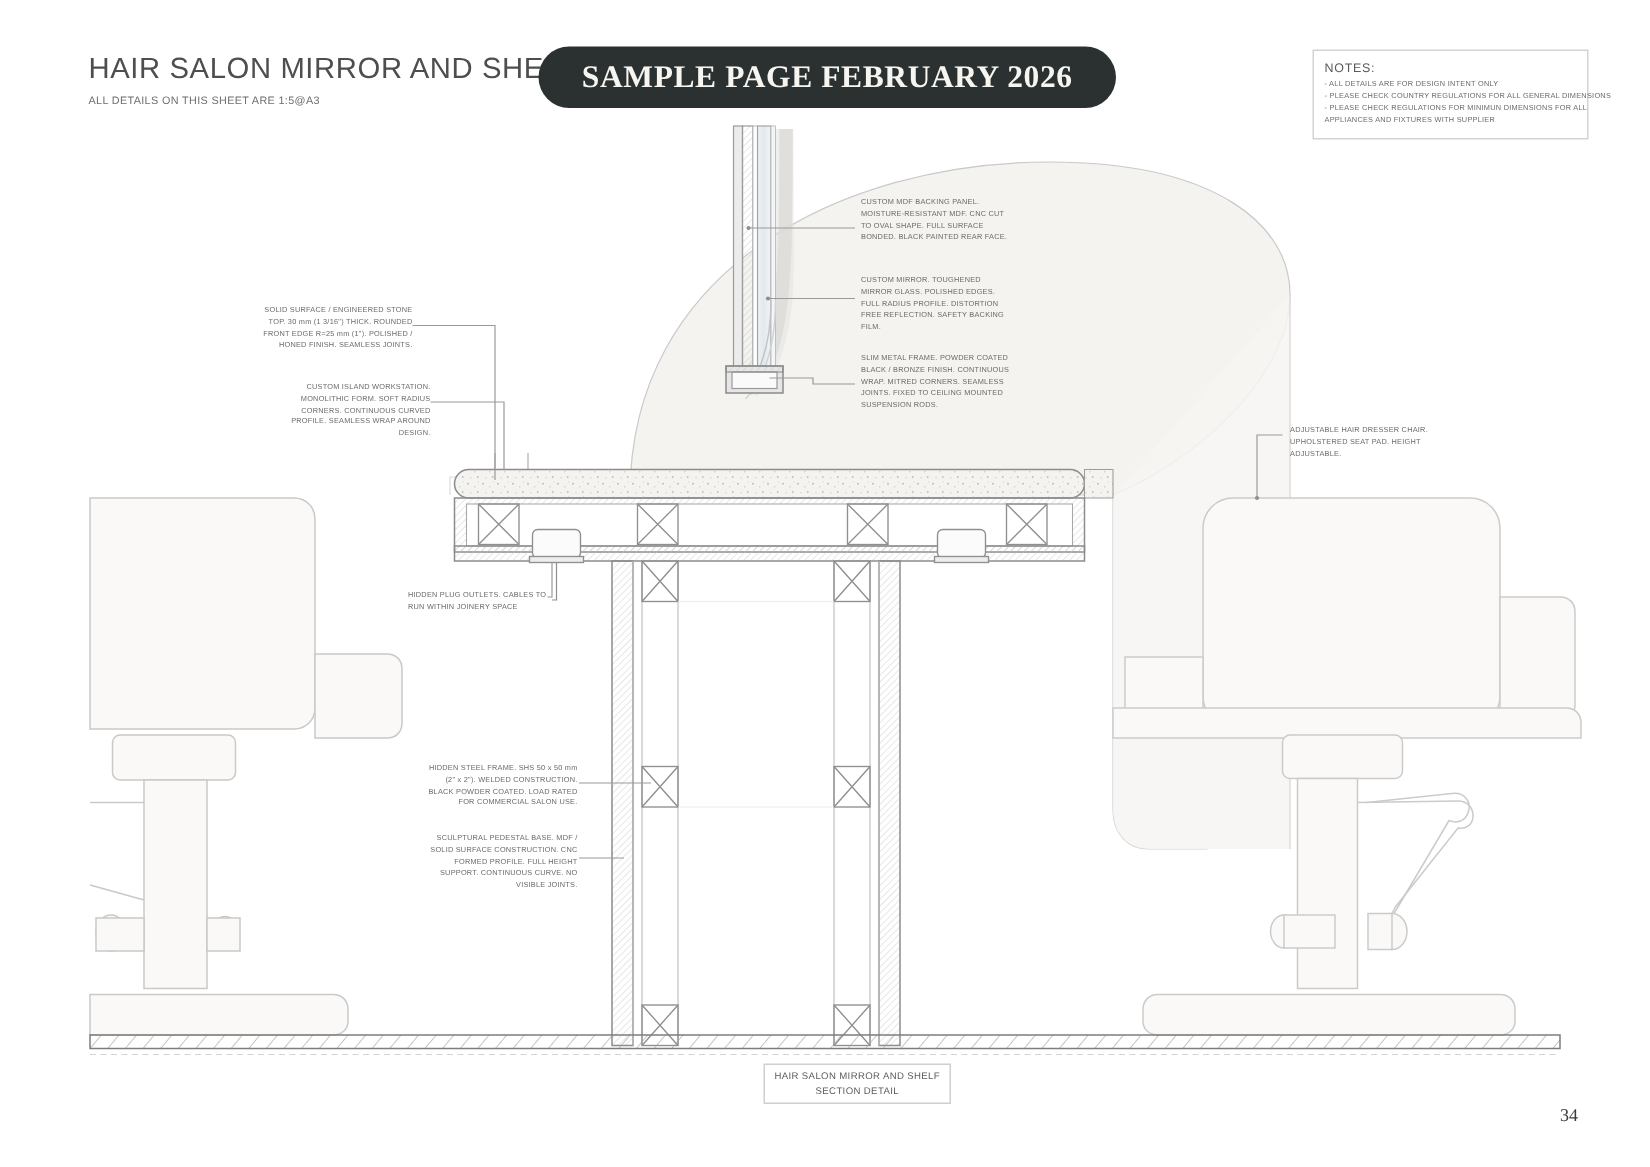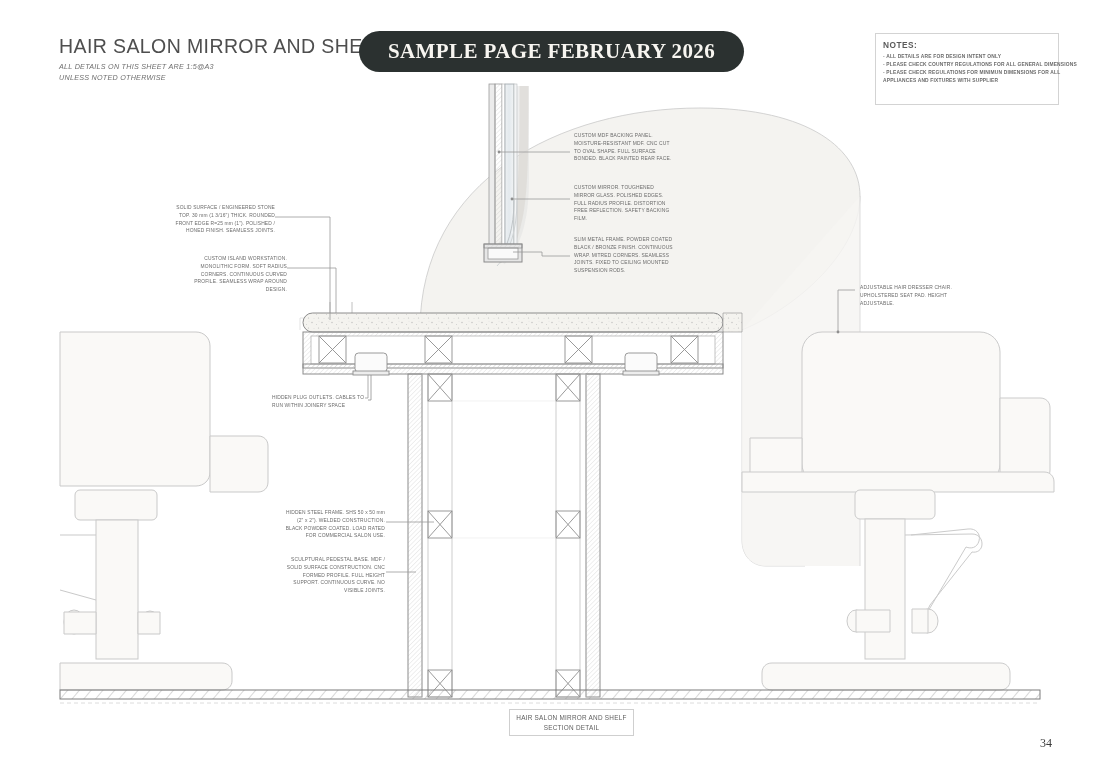--- a/index.html
+++ b/index.html
@@ -14,39 +14,38 @@
   #sheet{position:absolute;inset:0;width:1100px;height:778px;}
 
   
   .title-block{position:absolute;left:59px;top:36px;}
   .sheet-title{
     font-size:19.5px;letter-spacing:.4px;color:#4e4e4e;
     font-weight:400;line-height:1.1;white-space:nowrap;
   }
   .sheet-sub{
     font-size:7.2px;letter-spacing:.25px;color:#6e6e6e;
-    line-height:1.45;margin-top:5px;font-style:italic;
+    line-height:1.45;margin-top:5px;
   }
 
   .banner{
     position:absolute;left:359px;top:31px;width:385px;height:41px;
     background:#2b3130;border-radius:21px;
     display:flex;align-items:center;justify-content:center;
   }
   .banner-text{
     font-family:"Liberation Serif", serif;
     font-weight:700;color:#f7f5f0;
     font-size:21px;letter-spacing:.4px;white-space:nowrap;
   }
 
   .notes-box{
-    position:absolute;left:875px;top:33px;width:184px;height:72px;
+    position:absolute;left:875px;top:33px;width:184px;height:60px;
     border:1px solid #d3d3d3;background:#fff;padding:6px 7px 0 7px;
     box-sizing:border-box;
-    font-weight:bold;
   }
   .notes-title{font-size:8.3px;letter-spacing:.5px;color:#5a5a5a;margin-bottom:3px;}
   .notes-list{margin:0;padding:0;list-style:none;}
   .notes-list li{font-size:4.9px;letter-spacing:.18px;line-height:1.62;color:#6a6a6a;white-space:nowrap;}
 
   
   .ann{position:absolute;font-size:4.9px;line-height:1.58;letter-spacing:.16px;color:#6a6a6a;}
   .ann.right{text-align:right;}
   .ann.left{text-align:left;}
 
@@ -276,21 +275,20 @@
         <circle cx="838" cy="332" r="1.4" fill="#8f8f8f" stroke="none"></circle>
       </g>
 
     </g>
   </svg>
 
   <div class="title-block">
     <div class="sheet-title">HAIR SALON MIRROR AND SHELF DETAILS</div>
     <div class="sheet-sub">
       <div>ALL DETAILS ON THIS SHEET ARE 1:5@A3</div>
-      <div>UNLESS NOTED OTHERWISE</div>
     </div>
   </div>
 
   <div class="banner">
     <span class="banner-text">SAMPLE PAGE FEBRUARY 2026</span>
   </div>
 
   <div class="notes-box">
     <div class="notes-title">NOTES:</div>
     <ul class="notes-list">

